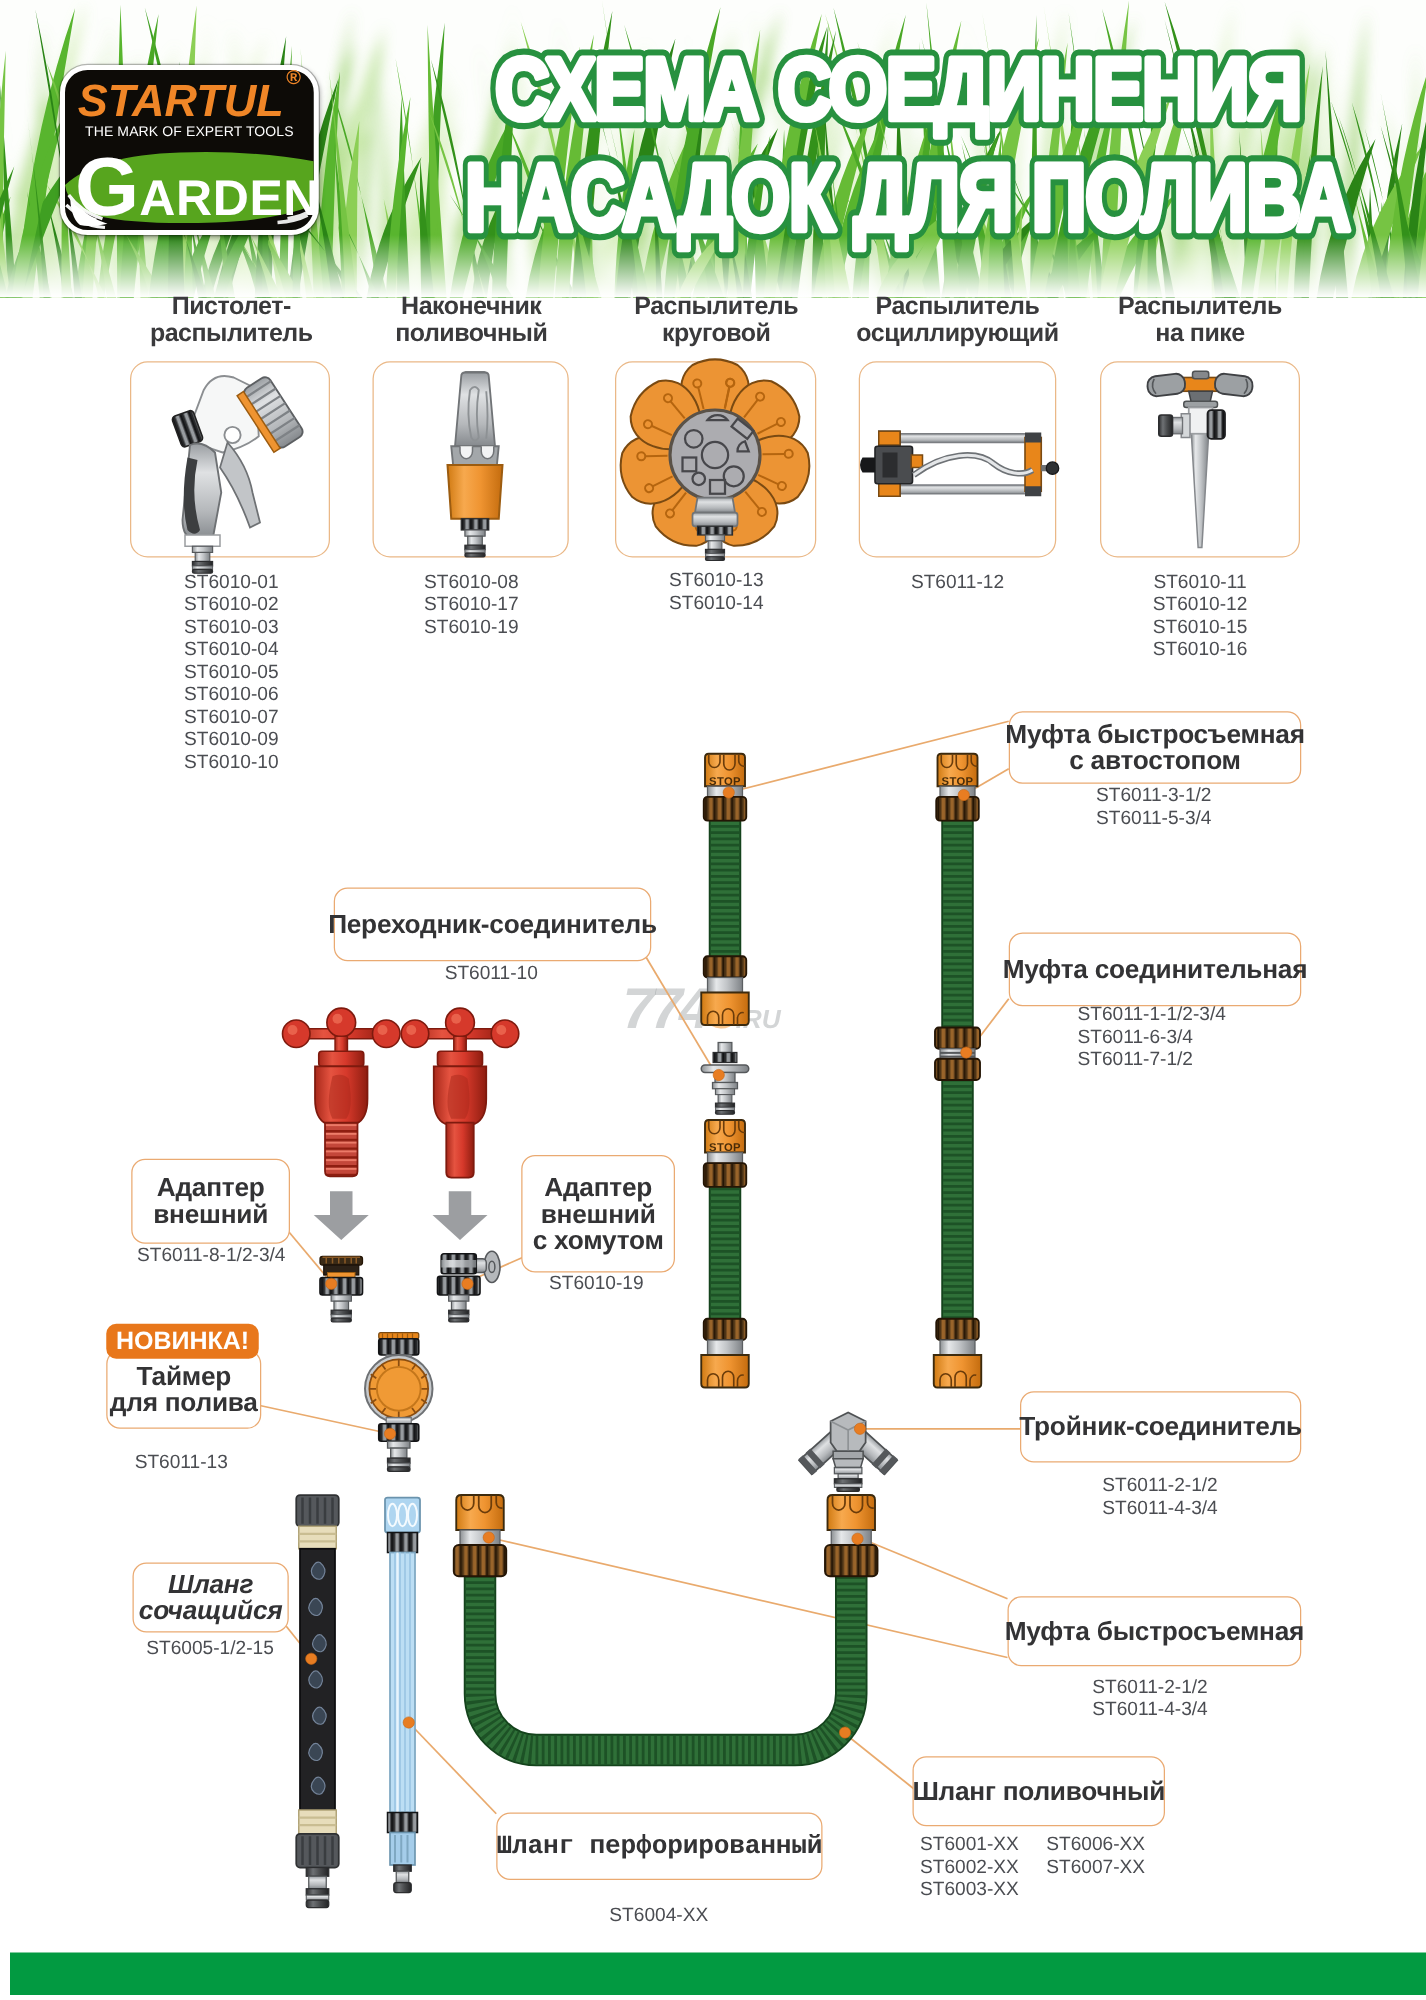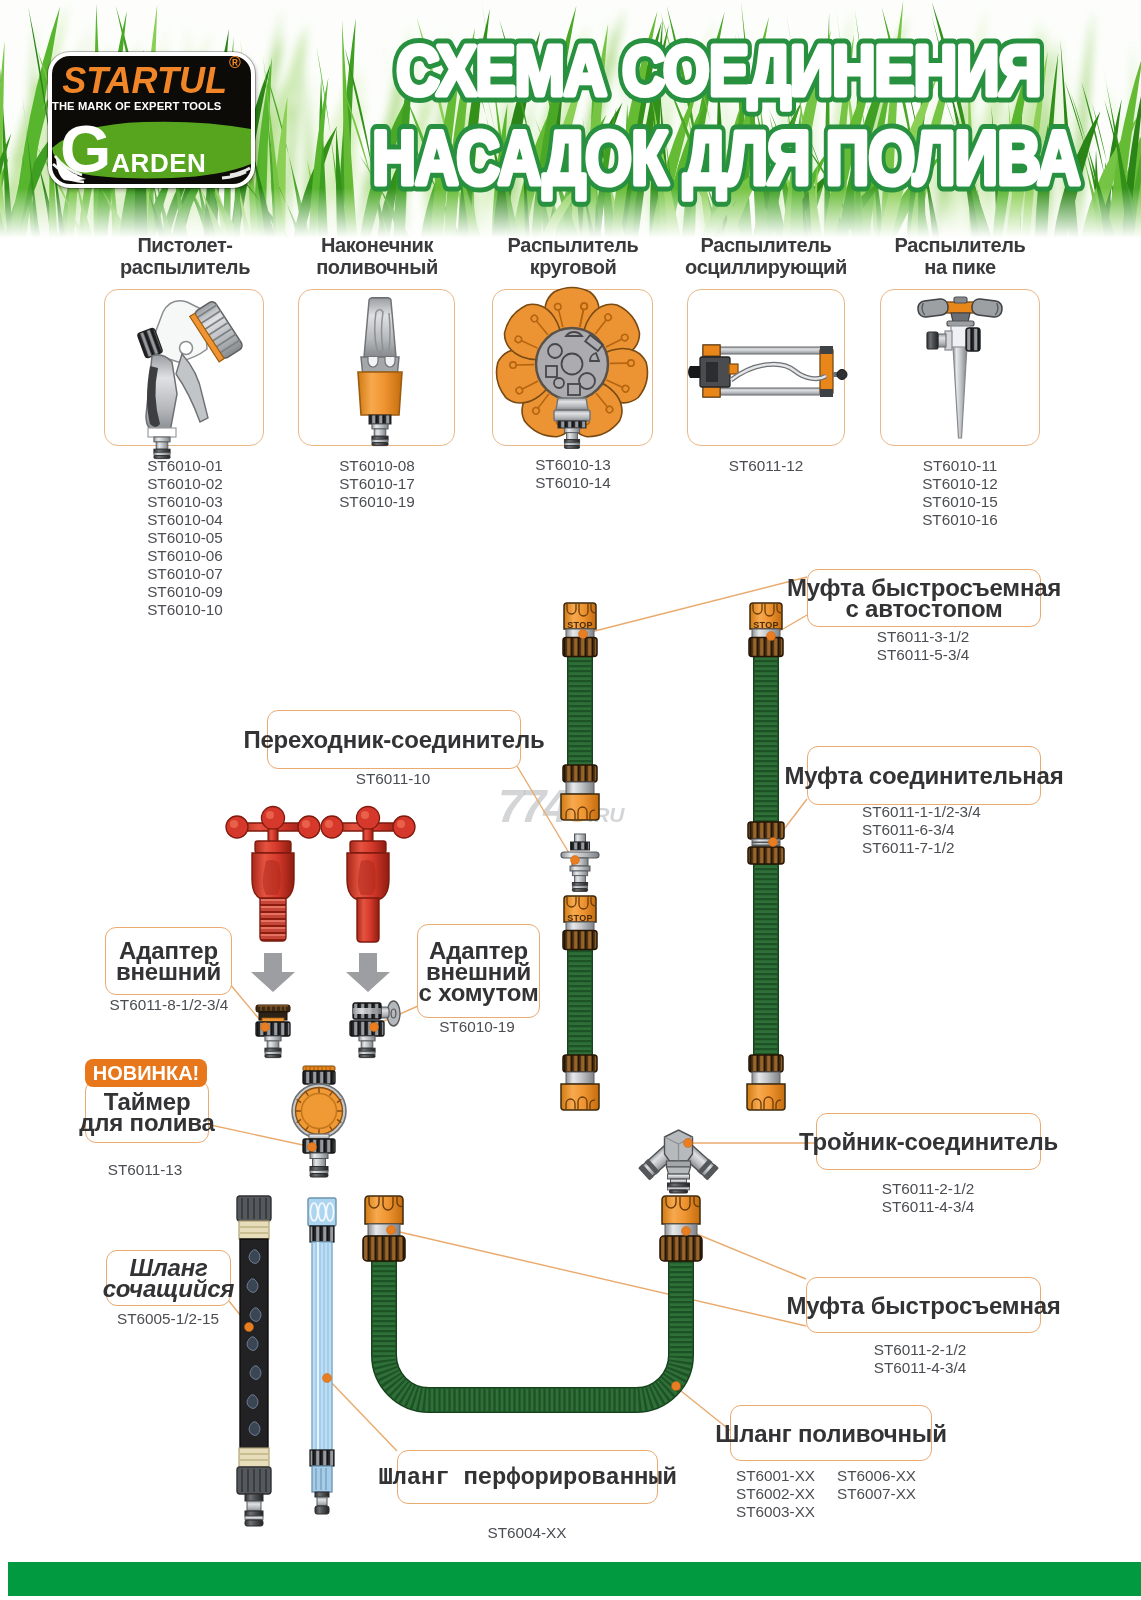--- a/index.html
+++ b/index.html
@@ -11,40 +11,40 @@
   .ttl-fg{fill:#ffffff;stroke:#ffffff;stroke-width:5.2;stroke-linejoin:round;}
 
   
   #grass-svg{position:absolute;left:0;top:0;z-index:1;}
   #title-svg{position:absolute;left:0;top:0;z-index:3;}
   .logo{position:absolute;left:48px;top:52px;width:199px;height:128px;background:#0d0b07;
         border:4px solid #fff;border-radius:22px;z-index:3;box-shadow:0 0 0 1px rgba(0,0,0,.25),1px 2px 4px rgba(0,0,0,.35);}
   .logo-brand{position:absolute;left:0;top:4px;width:100%;text-align:center;
         font-size:36px;font-weight:bold;font-style:italic;color:#f08627;letter-spacing:0px;white-space:nowrap;}
   .logo-reg{display:inline-block;vertical-align:top;margin-top:-6px;margin-left:2px;font-size:16px;font-weight:bold;color:#f08627;font-style:normal;}
-  .logo-tagline{position:absolute;left:0;top:44px;width:100%;
-        font-size:11.2px;font-weight:bold;color:#fff;letter-spacing:0.1px;white-space:nowrap;}
+  .logo-tagline{position:absolute;left:0;top:44px;width:100%;text-align:center;
+        font-size:11.2px;font-weight:normal;color:#fff;letter-spacing:0.1px;white-space:nowrap;}
   .logo-garden{position:absolute;left:8px;top:60px;width:100%;color:#fff;font-weight:bold;z-index:2;line-height:66px;}
   .logo-garden .g1{font-size:66px;}
-  .logo-garden .g2{font-size:26px;letter-spacing:0.5px;}
+  .logo-garden .g2{font-size:40px;letter-spacing:0.5px;}
   #brush-svg{position:absolute;left:0;top:0;z-index:1;}
 
   
   .prod-title{position:absolute;z-index:4;text-align:center;font-weight:bold;font-size:20px;
         line-height:21.8px;color:#3a3a3c;letter-spacing:-0.4px;}
   .prod-title div{white-space:nowrap;}
   .prod-box{position:absolute;z-index:2;border:1.6px solid #eab887;border-radius:14px;background:#fff;}
   .codes{position:absolute;z-index:4;font-size:15.3px;line-height:18px;color:#4b4d52;letter-spacing:0px;}
   .codes div{white-space:nowrap;}
   .codes.ctr{text-align:center;}
 
   
   .lbl{position:absolute;z-index:4;border:1.6px solid #eaaa72;border-radius:11px;background:#fff;
        display:flex;flex-direction:column;justify-content:center;align-items:center;
-       font-weight:bold;color:#333335;font-size:24px;line-height:21px;text-align:left;letter-spacing:-0.2px;}
+       font-weight:bold;color:#333335;font-size:21px;line-height:21px;text-align:left;letter-spacing:-0.2px;}
   .lbl div{white-space:nowrap;}
   .badge{position:absolute;z-index:5;background:#e8771b;border-radius:8px;color:#fff;
        display:flex;justify-content:center;align-items:center;font-weight:bold;font-size:20px;}
 
   
   .wm{position:absolute;z-index:2;left:498px;top:779px;font-style:italic;font-weight:bold;white-space:nowrap;}
   .wm .big{font-size:46px;letter-spacing:-3px;color:rgba(120,126,130,0.33);}
   .wm .five{color:rgba(240,150,50,0.55);}
   .wm .ru{font-size:21px;color:rgba(120,126,130,0.33);letter-spacing:0;}
 

